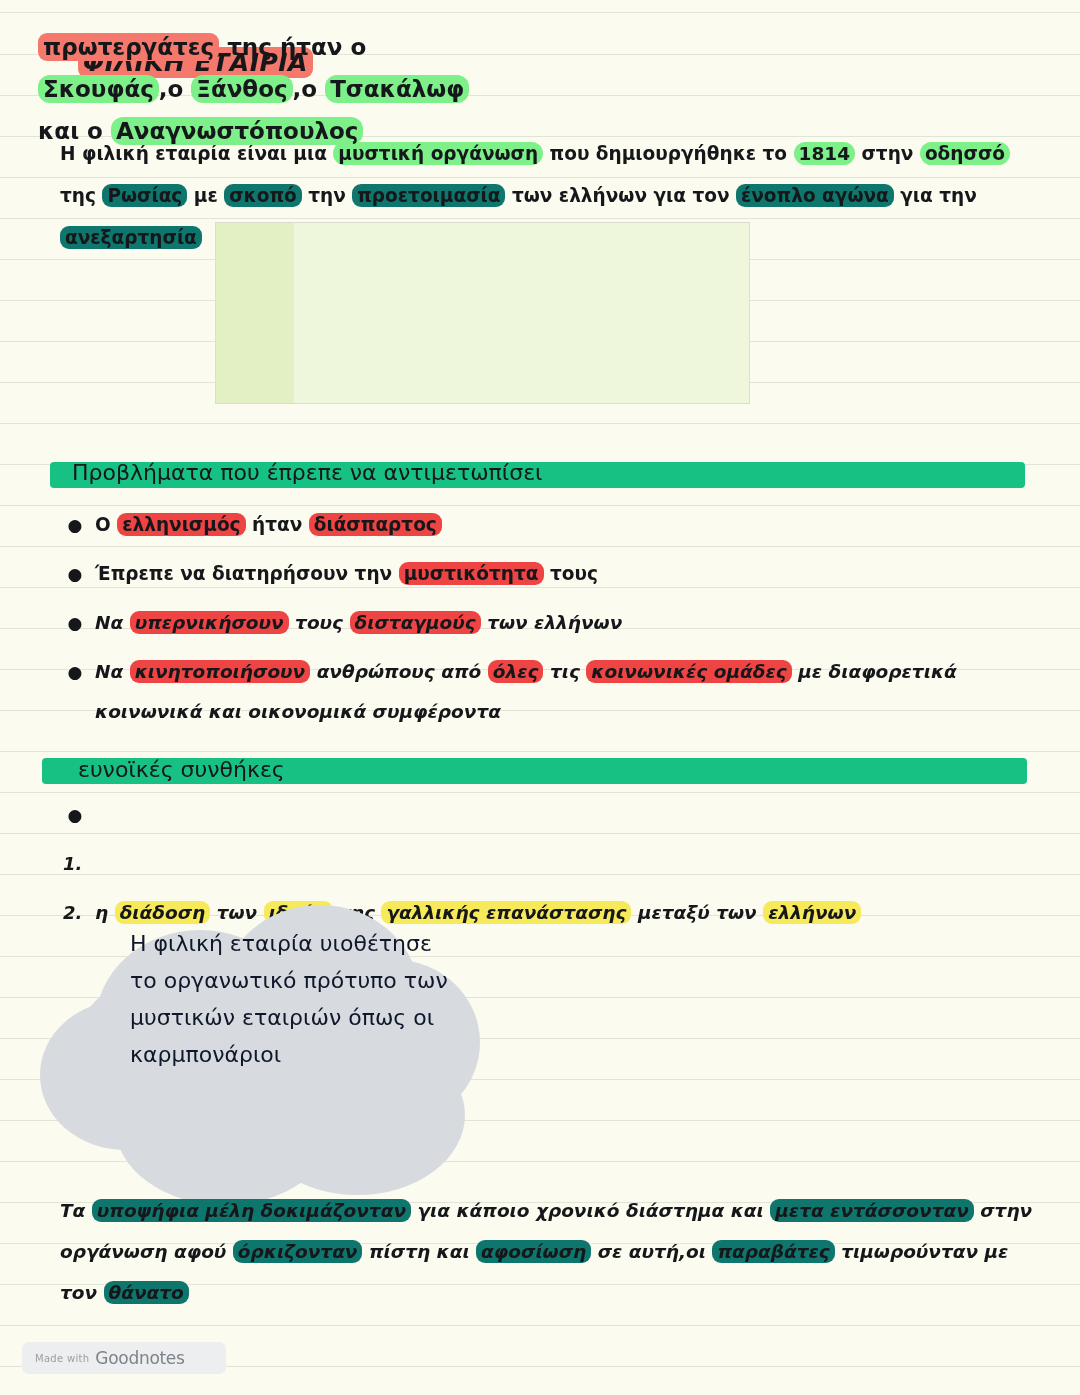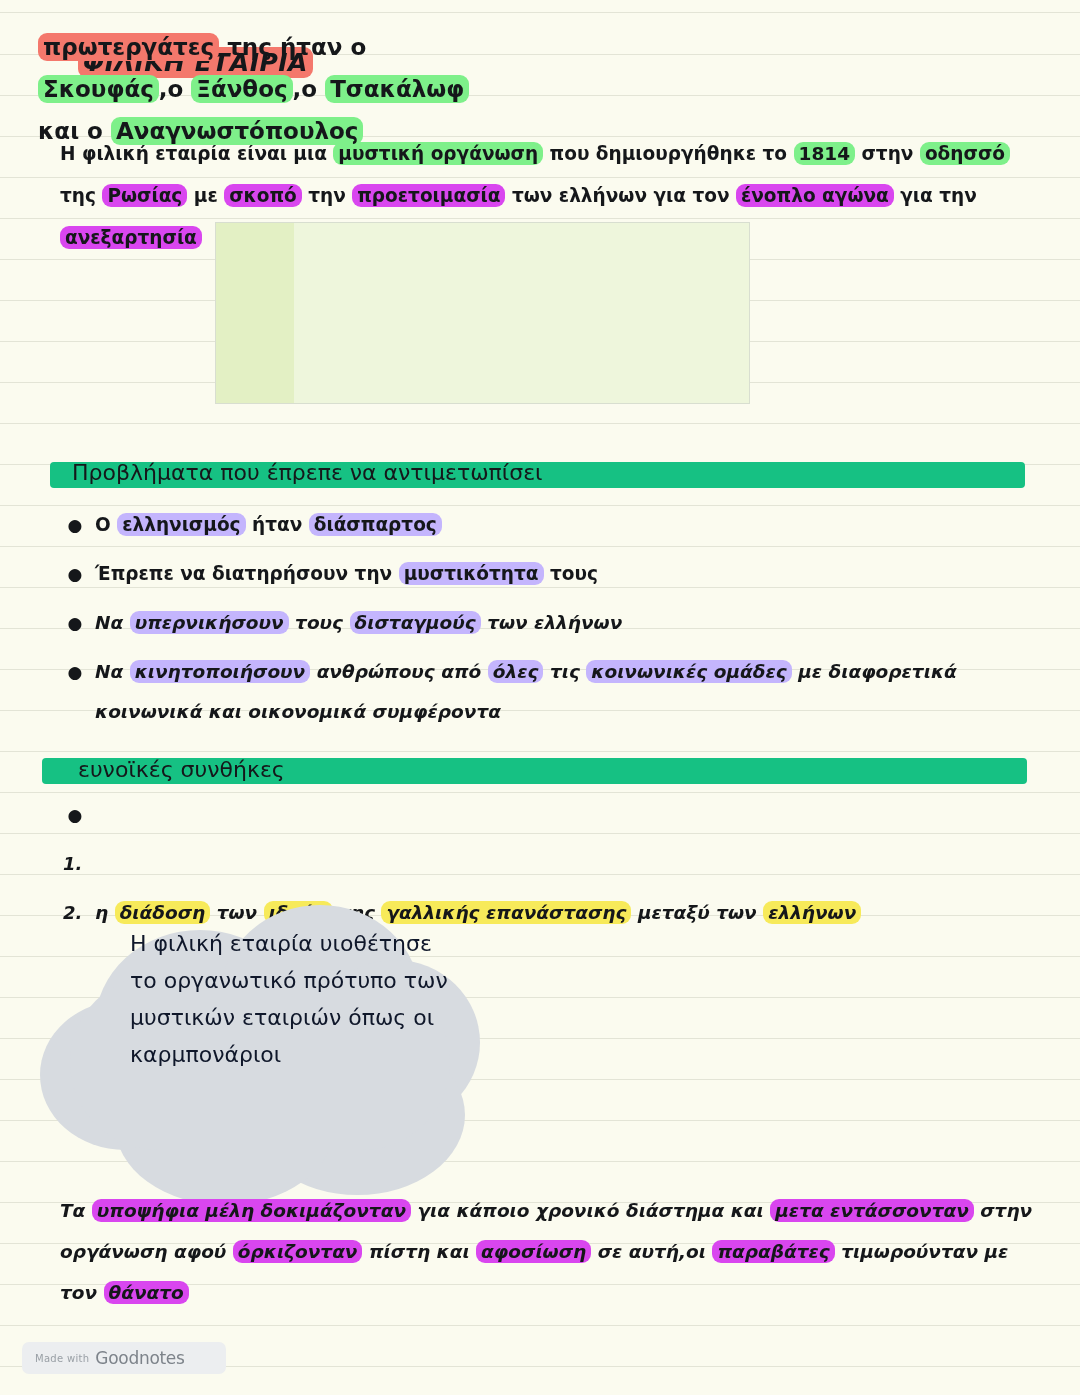--- a/index.html
+++ b/index.html
@@ -36,23 +36,23 @@
     height: 1395px;
   }
 
   .hl {
     border-radius: 9px;
     padding: 1px 5px;
     box-decoration-break: clone;
     -webkit-box-decoration-break: clone;
   }
   .hl-red { background: #f4786c; }
-  .hl-green { background: #7ef08a; }
-  .hl-blue { background: #d946ef; text-align: center; }
-  .hl-pink { background: #c4b5fd; }
+  .hl-green { background: #7ef08a; border-radius: 12px; }
+  .hl-blue { background: #0f766e; text-align: center; }
+  .hl-pink { background: #ef4444; }
   .hl-yellow { background: #f7ea5a; }
 
   
   #title {
     position: absolute;
     left: 78px;
     top: 48px;
     font-size: 25px;
     font-weight: bold;
     font-style: italic;

